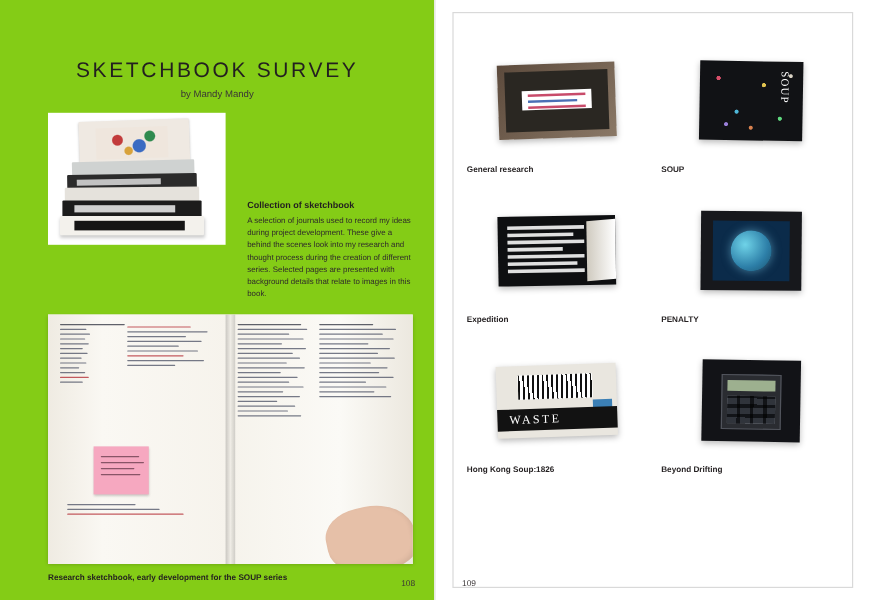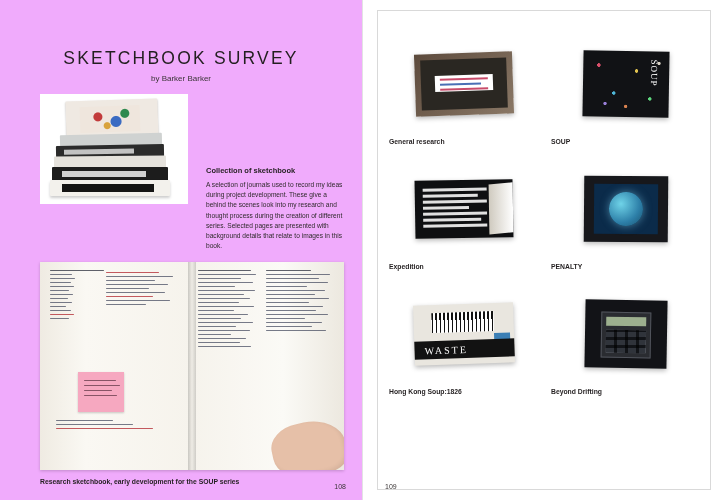--- a/index.html
+++ b/index.html
@@ -14,21 +14,21 @@
     background: #ffffff;
     font-family: "Liberation Sans", sans-serif;
     overflow: hidden;
   }
 
   
   .left-page {
     position: absolute;
     left: 0; top: 0;
     width: 362px; height: 500px;
-    background: #f0abfc;
+    background: #84cc16;
     box-sizing: border-box;
   }
   .left-inner {
     position: absolute;
     left: 18px; top: 10px;
     width: 326px; height: 480px;
   }
   .survey-title {
     position: absolute;
     left: 0; top: 38px;
@@ -269,21 +269,21 @@
 </style>
 </head>
 <body>
 
 <div class="page">
 
   <div class="left-page">
     <div class="left-inner">
 
       <div class="survey-title">SKETCHBOOK SURVEY</div>
-      <div class="survey-author">by Barker Barker</div>
+      <div class="survey-author">by Mandy Mandy</div>
 
       <div class="photo-stack">
         <div class="stack-book sb1">
             <span class="sb-img"></span>
           </div>
         <div class="stack-book sb2"></div>
         <div class="stack-book sb3"></div>
         <div class="stack-book sb4"></div>
         <div class="stack-book sb5"></div>
         <div class="stack-book sb6"></div>

